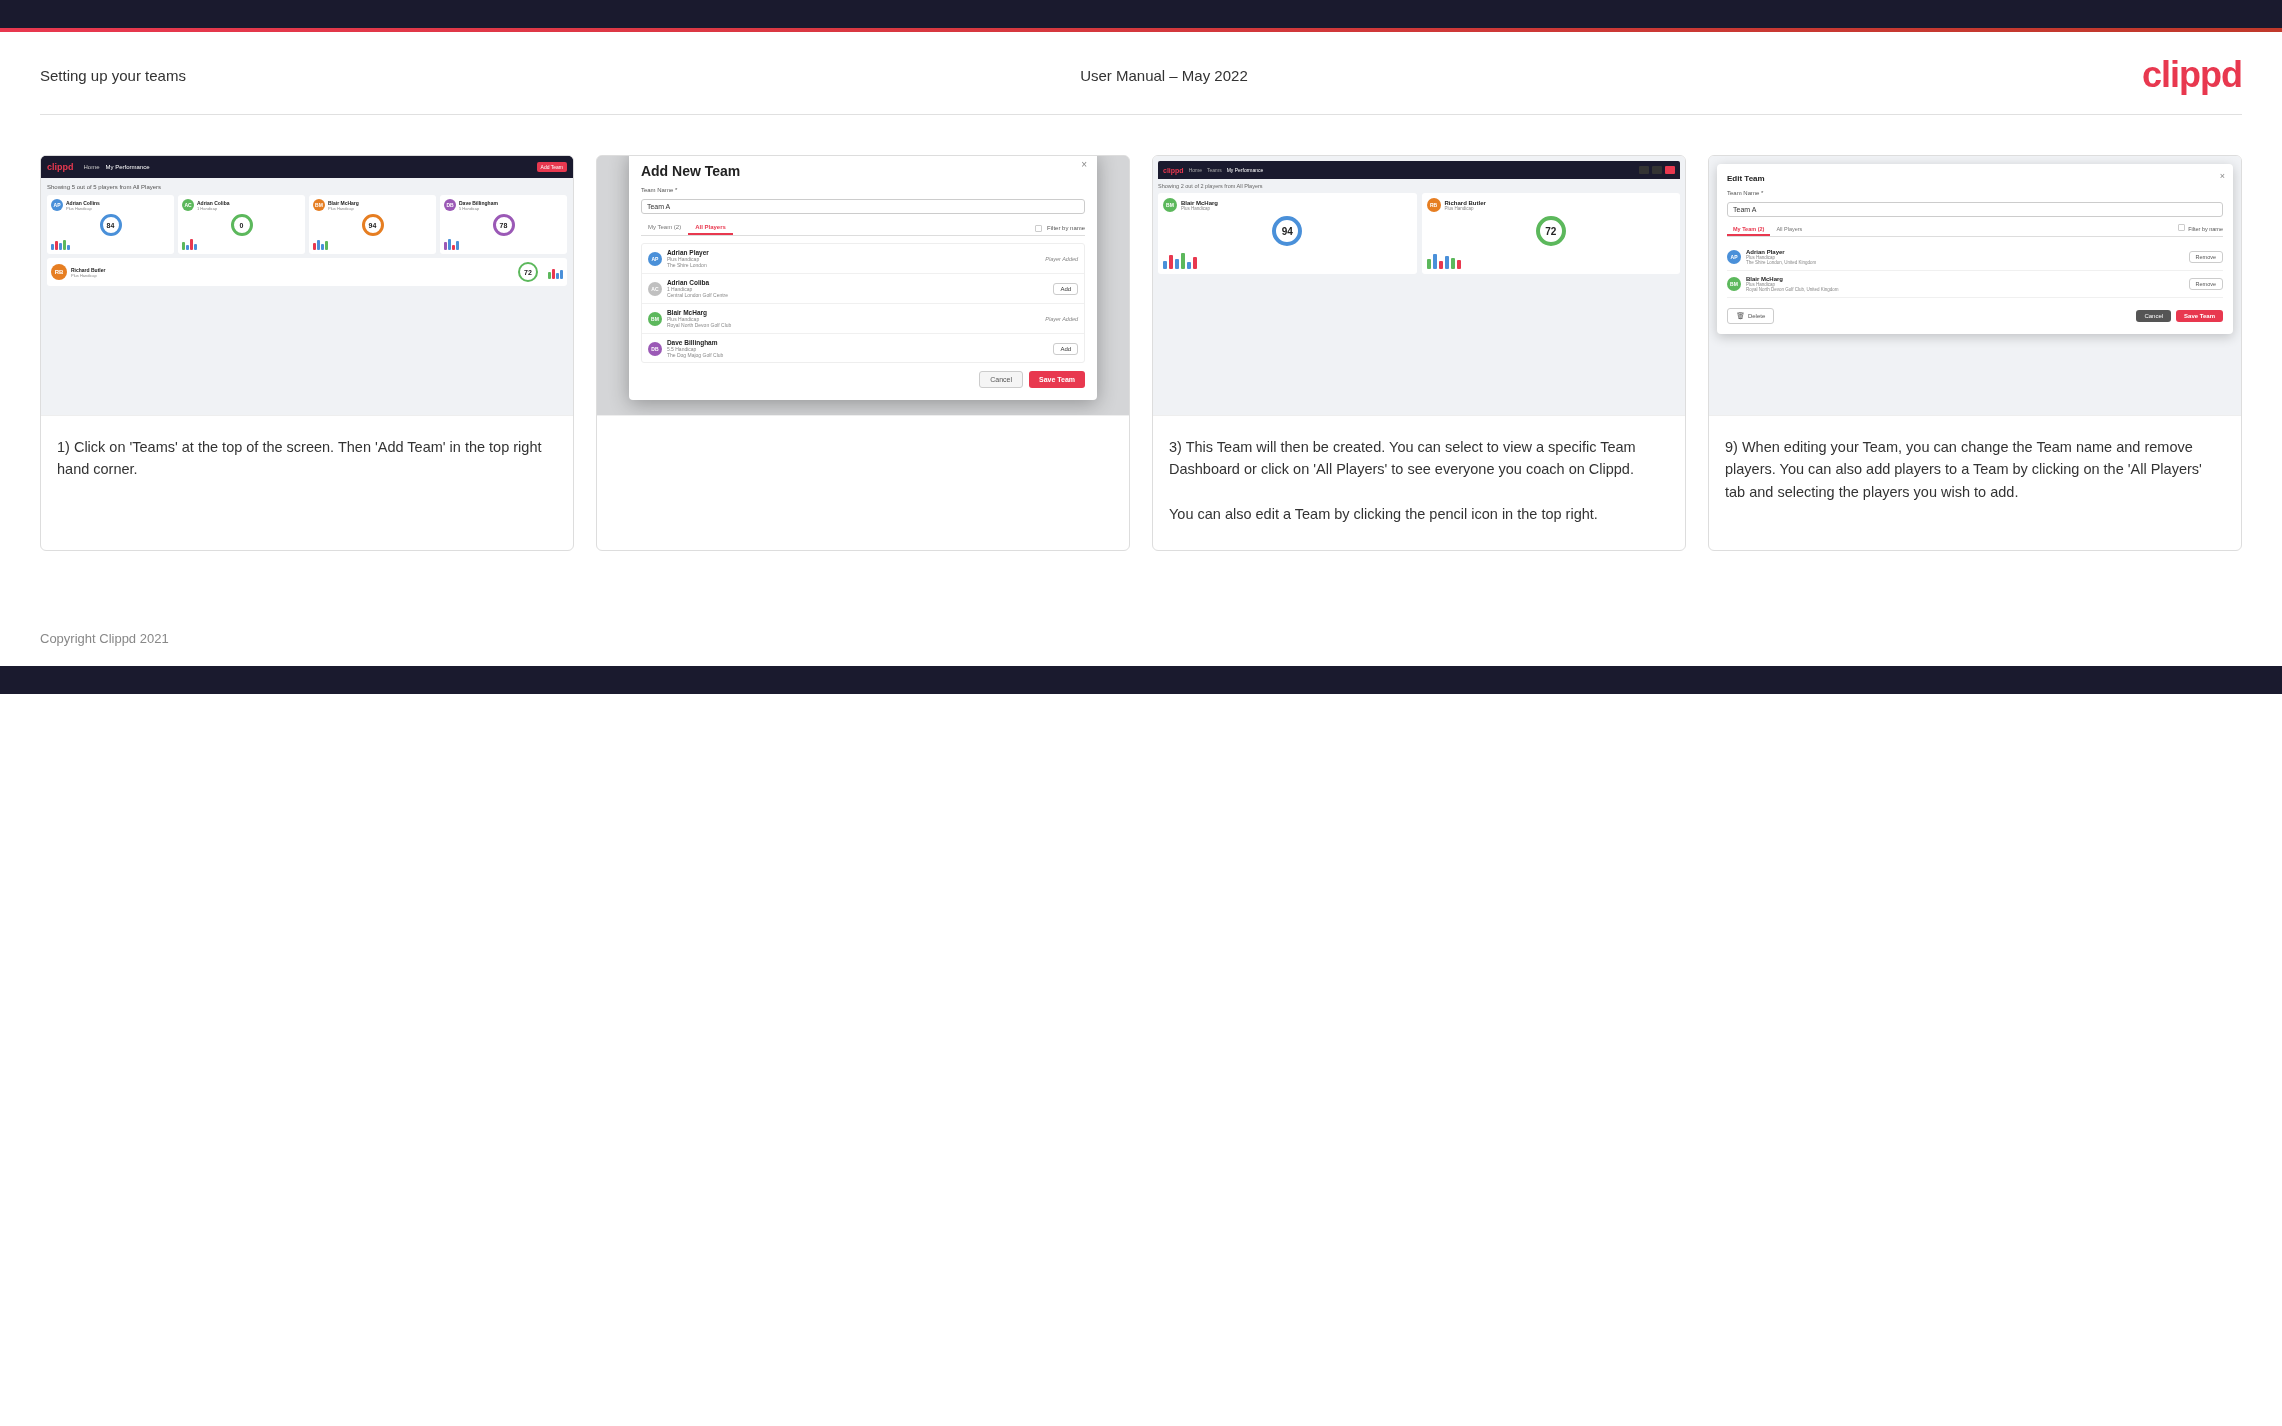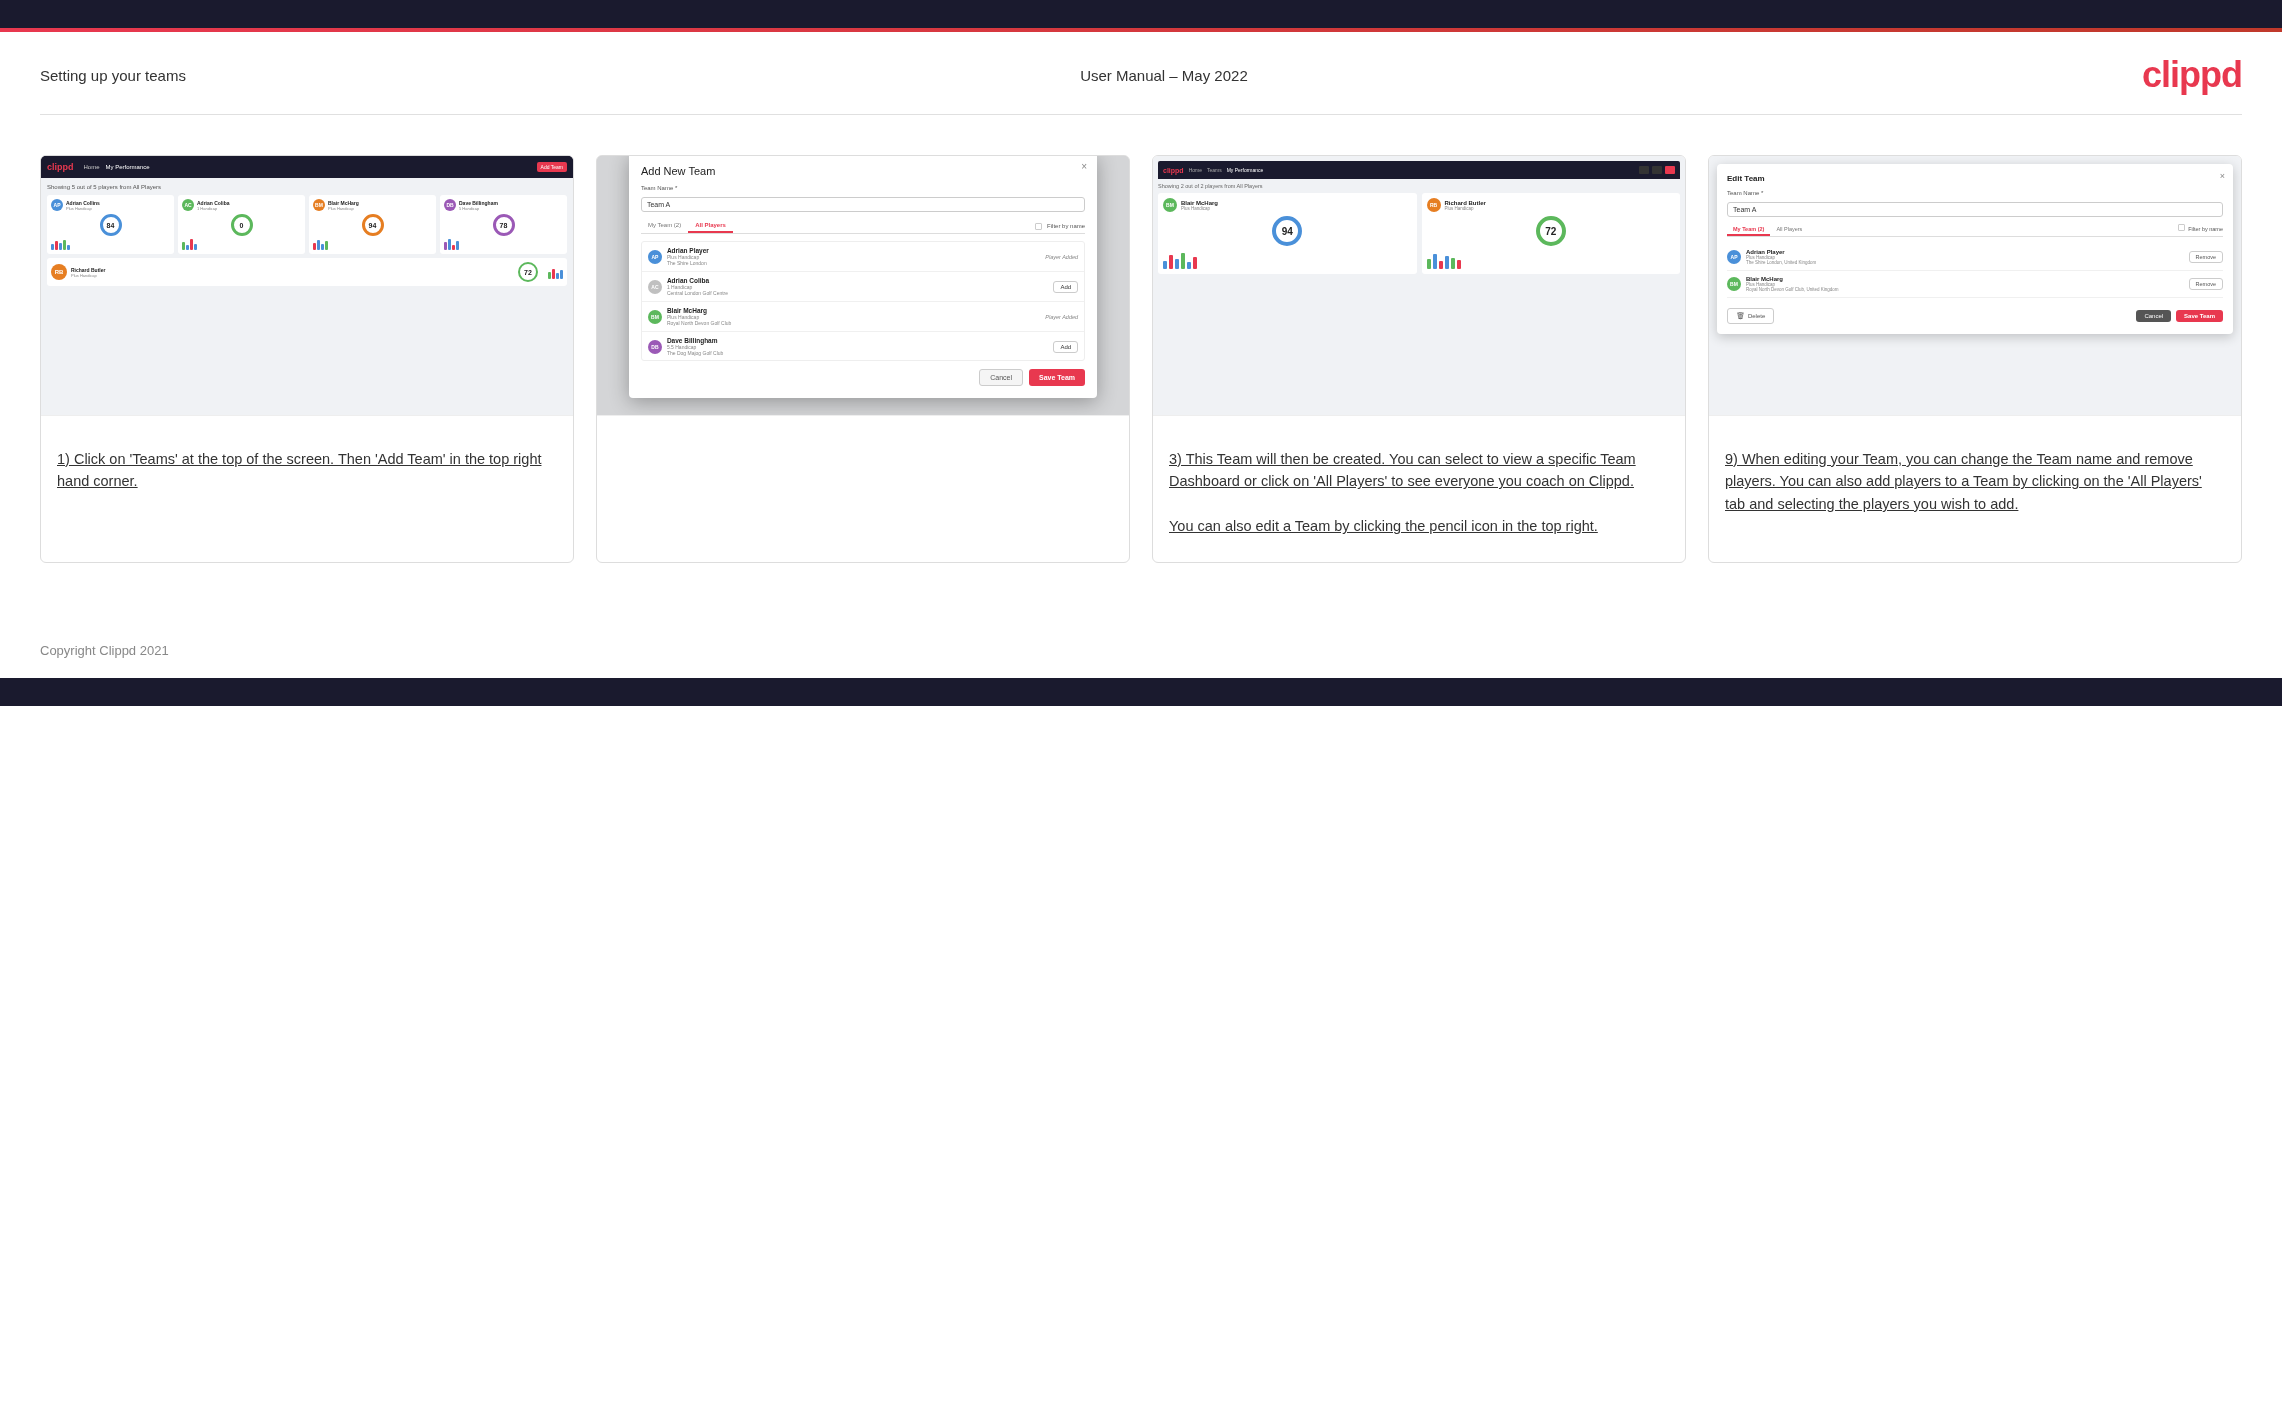--- a/index.html
+++ b/index.html
@@ -85,26 +85,25 @@
 
     .card-screenshot {
       background: #f5f5f5;
       height: 260px;
       overflow: hidden;
       position: relative;
       border-bottom: 1px solid #eee;
     }
 
     .card-text {
-      padding: 32px 16px 24px 16px;
+      padding: 20px 16px 24px 16px;
       font-size: 14.5px;
       color: #333;
       line-height: 1.55;
       flex: 1;
-      text-decoration: underline;
     }
 
     
     .footer {
       padding: 10px 40px 20px 40px;
       font-size: 13px;
       color: #888;
     }
 
     
@@ -253,22 +252,22 @@
     .modal {
       background: #fff;
       border-radius: 4px;
       width: 88%;
       padding: 12px;
       box-shadow: 0 4px 20px rgba(0,0,0,0.3);
       position: relative;
       margin-top: -20px;
     }
     .modal-title {
-      font-size: 11px;
-      font-weight: 400;
+      font-size: 14px;
+      font-weight: 700;
       color: #222;
       margin-bottom: 8px;
     }
     .modal-close {
       position: absolute;
       top: 8px;
       right: 10px;
       font-size: 10px;
       color: #888;
       cursor: pointer;

